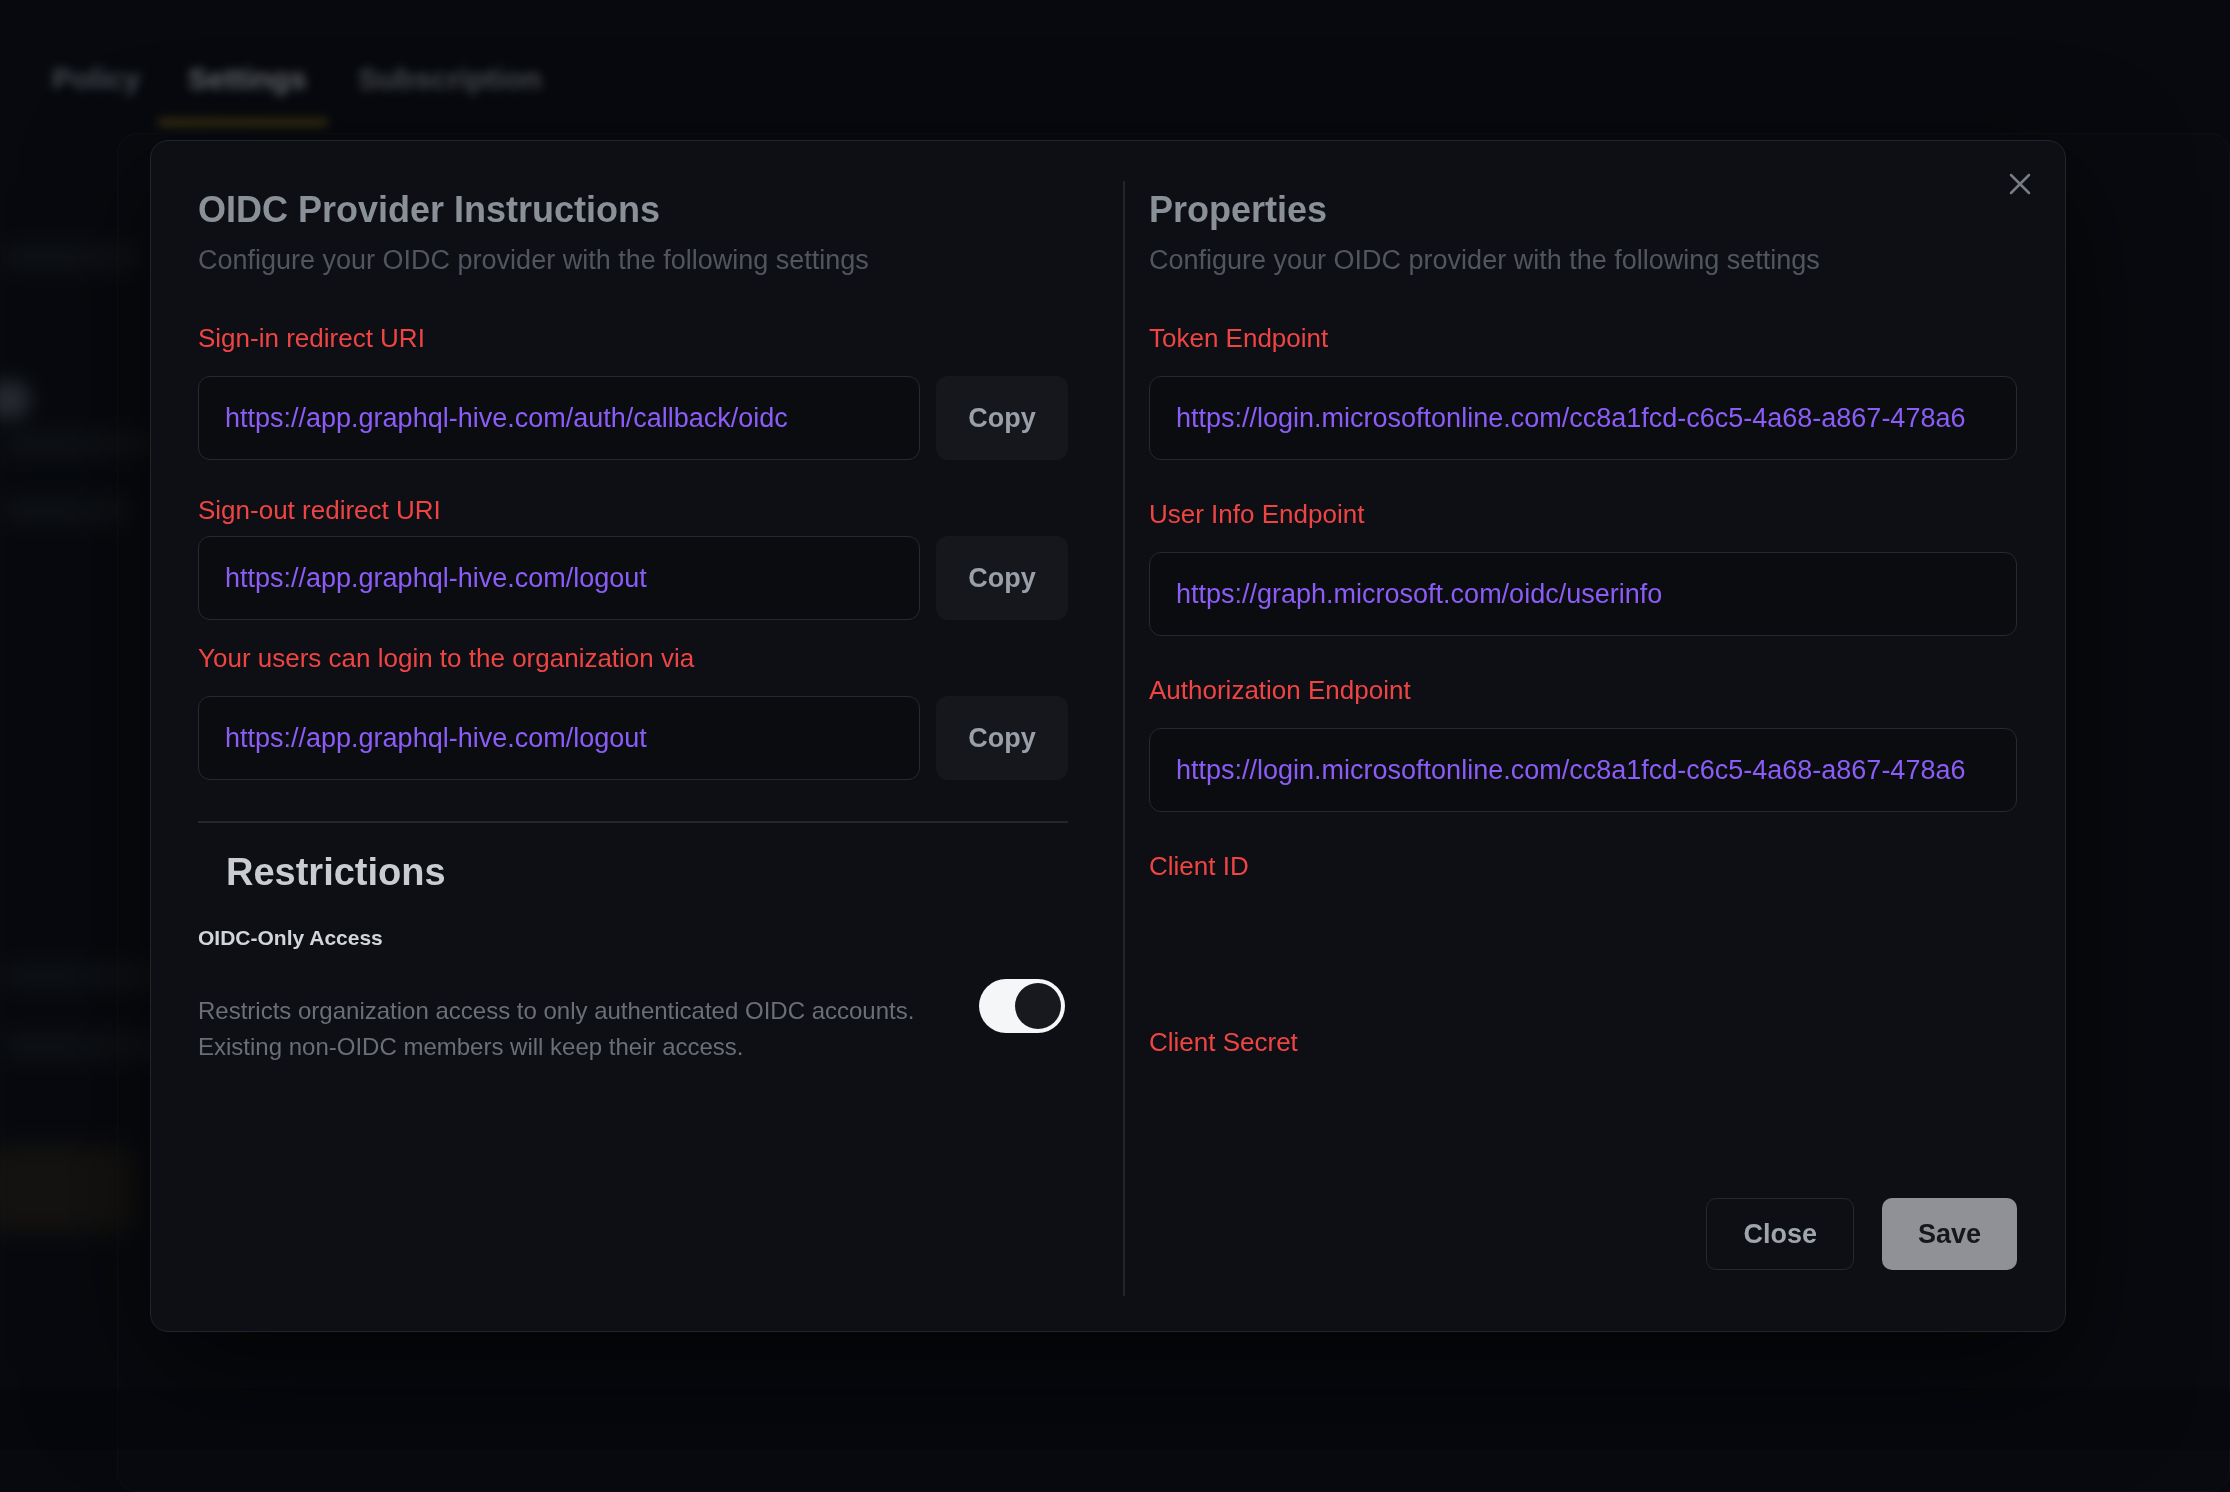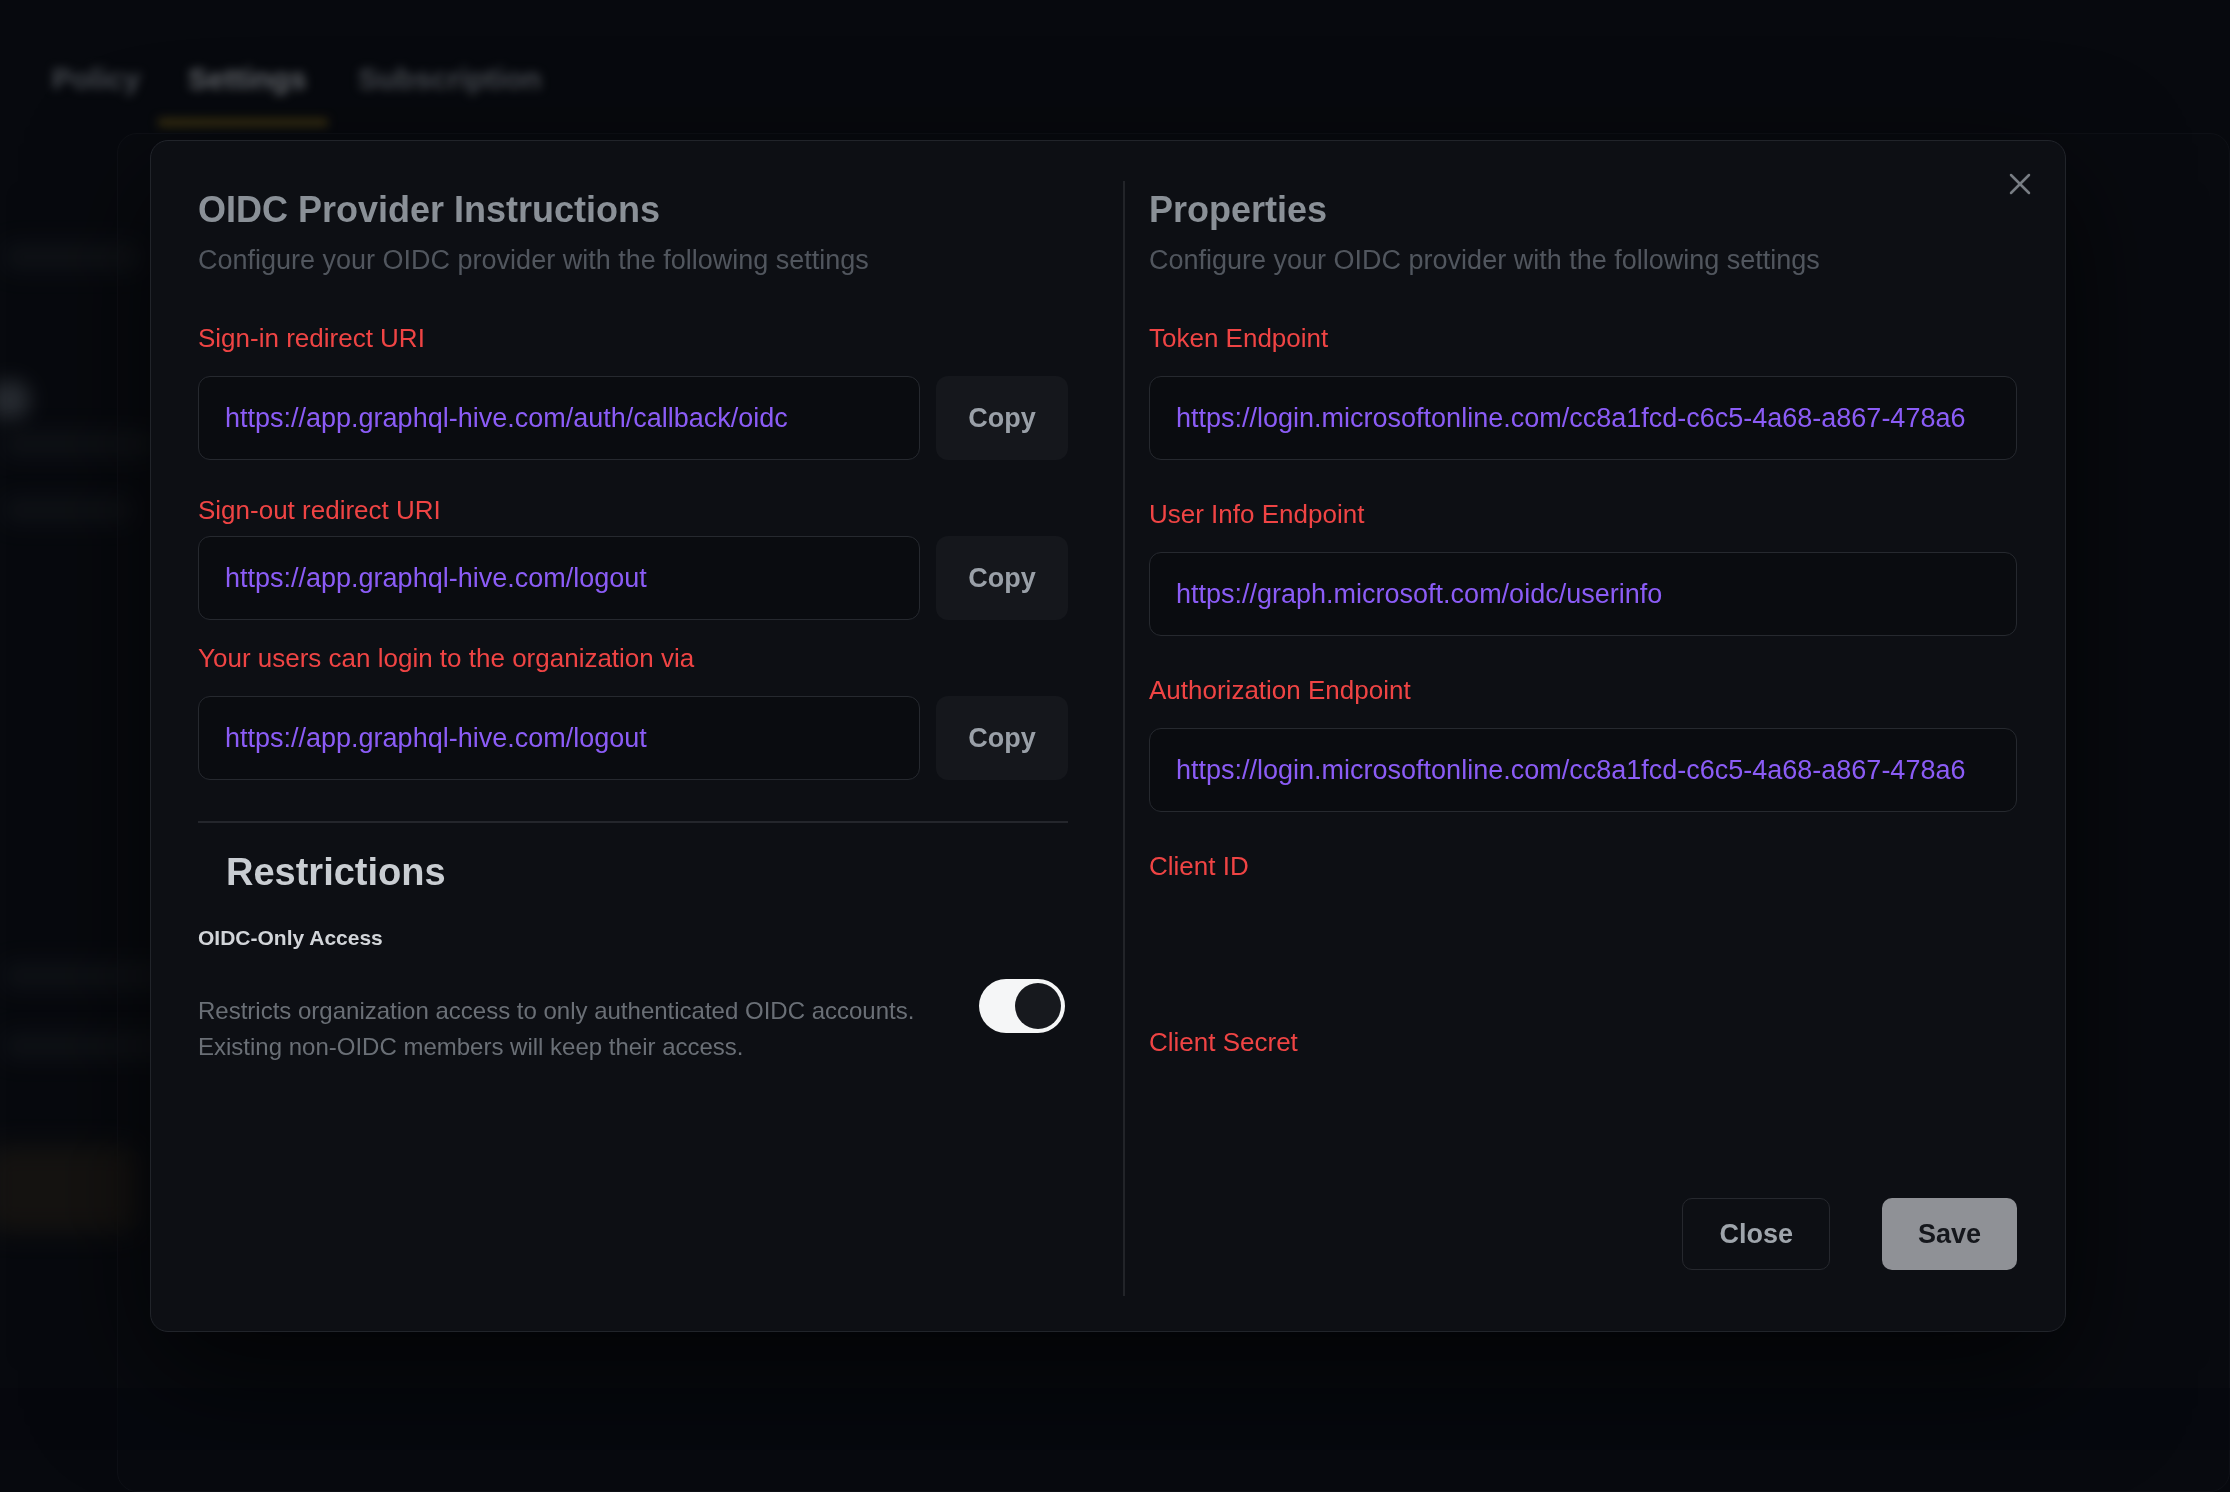--- a/index.html
+++ b/index.html
@@ -87,21 +87,21 @@
   .r-input { left:998px; width:868px; }
   .r-lab1 { top:182px; } .r-in1 { top:235px; }
   .r-lab2 { top:358px; } .r-in2 { top:411px; }
   .r-lab3 { top:534px; } .r-in3 { top:587px; }
   .r-lab4 { top:710px; } .r-in4 { top:763px; }
   .r-lab5 { top:886px; } .r-in5 { top:939px; }
 
   .actions { position:absolute; left:998px; top:1057px; width:868px; height:72px;
     display:flex; justify-content:flex-end; gap:28px; }
   .btn { height:72px; border-radius:10px; font-size:27px; font-weight:600;
-    font-family:inherit; cursor:pointer; padding:0 36px;margin-left:24px; }
+    font-family:inherit; cursor:pointer; padding:0 36px; }
   .btn-close { background:transparent; border:1.5px solid #26282e; color:#9fa5ac; }
   .btn-save { background:#8f9196; border:none; color:#15171c; }
 </style>
 </head>
 <body>
 
 <div class="bg-layer">
   <div class="tabbar">
     <span class="tab tab-policy">Policy</span>
     <span class="tab tab-settings">Settings</span>

